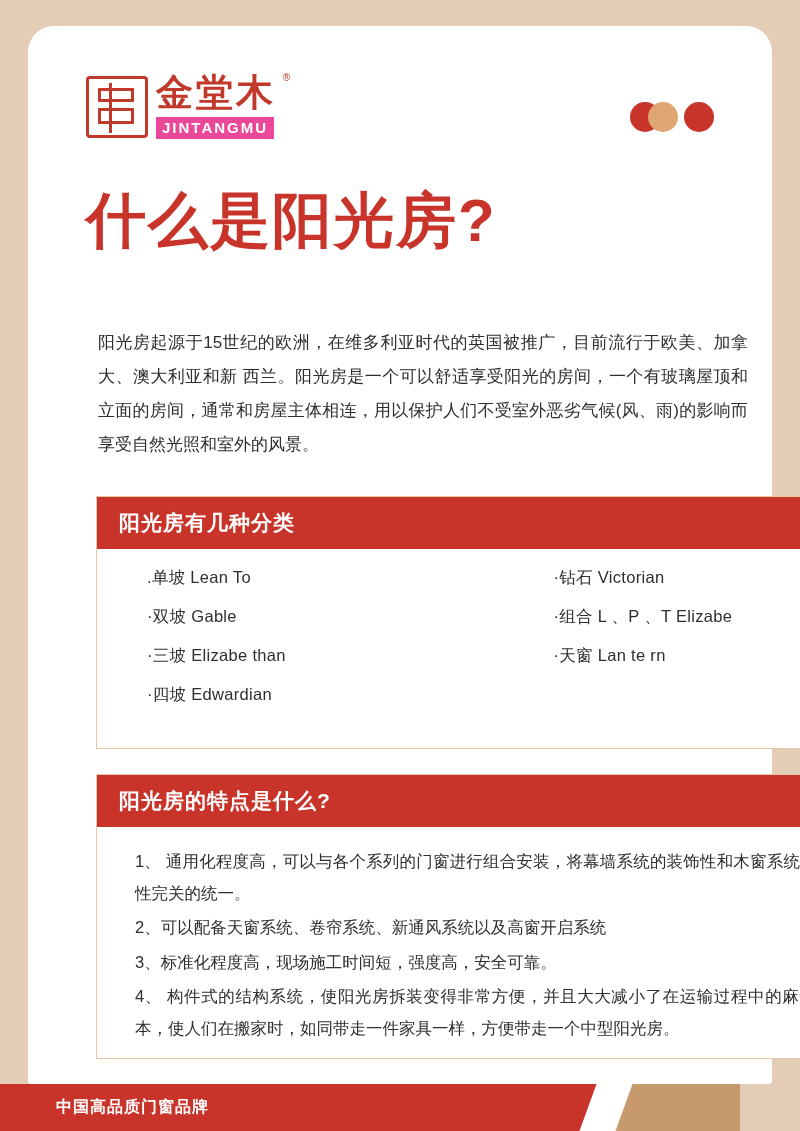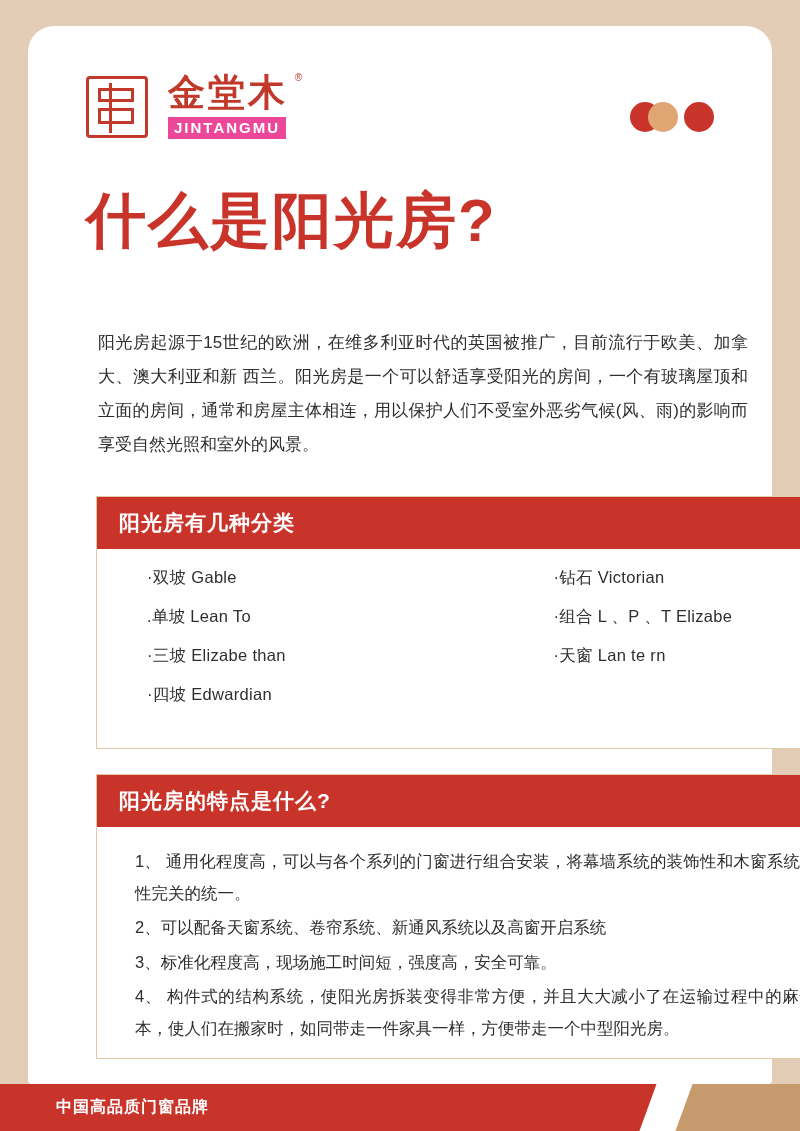--- a/index.html
+++ b/index.html
@@ -62,21 +62,21 @@
     border: 3px solid #c0392b;
     box-sizing: border-box;
   }
   .logo-mark .bar {
     position: absolute;
     left: 20px; top: 4px;
     width: 3px; height: 50px;
     background: #c0392b;
   }
   .logo-text {
-    margin-left: 20px;
+    margin-left: 8px;
     position: relative;
   }
   .logo-cn {
     font-size: 37px;
     font-weight: bold;
     color: #c0392b;
     letter-spacing: 3px;
     line-height: 1;
     font-family: "Liberation Sans", sans-serif;
   }
@@ -190,21 +190,21 @@
     text-indent: 0;
     margin: 0 0 2px 0;
     padding-left: 14px;
   }
 
   
   .footer {
     position: absolute;
     left: 0;
     bottom: 0;
-    width: 800px;
+    width: 740px;
     height: 47px;
     background: #c8342a;
   }
   .footer-text {
     position: absolute;
     left: 56px;
     top: 13px;
     color: #ffffff;
     font-size: 16px;
     font-weight: bold;
@@ -264,22 +264,22 @@
 
     <div class="title">什么是阳光房?</div>
 
     <div class="intro">阳光房起源于15世纪的欧洲，在维多利亚时代的英国被推广，目前流行于欧美、加拿大、澳大利亚和新 西兰。阳光房是一个可以舒适享受阳光的房间，一个有玻璃屋顶和立面的房间，通常和房屋主体相连，用以保护人们不受室外恶劣气候(风、雨)的影响而享受自然光照和室外的风景。</div>
 
     <div class="section section-1">
       <div class="section-head">阳光房有几种分类</div>
       <div class="section-body">
         <div class="cols">
           <div class="col left">
+            <div class="cls-item">.单坡 Lean To</div>
             <div class="cls-item">·双坡 Gable</div>
-            <div class="cls-item">.单坡 Lean To</div>
             <div class="cls-item">·三坡 Elizabe than</div>
             <div class="cls-item">·四坡 Edwardian</div>
           </div>
           <div class="col right">
             <div class="cls-item">·钻石  Victorian</div>
             <div class="cls-item">·组合   L 、P 、T Elizabe</div>
             <div class="cls-item">·天窗 Lan te rn</div>
           </div>
         </div>
       </div>

